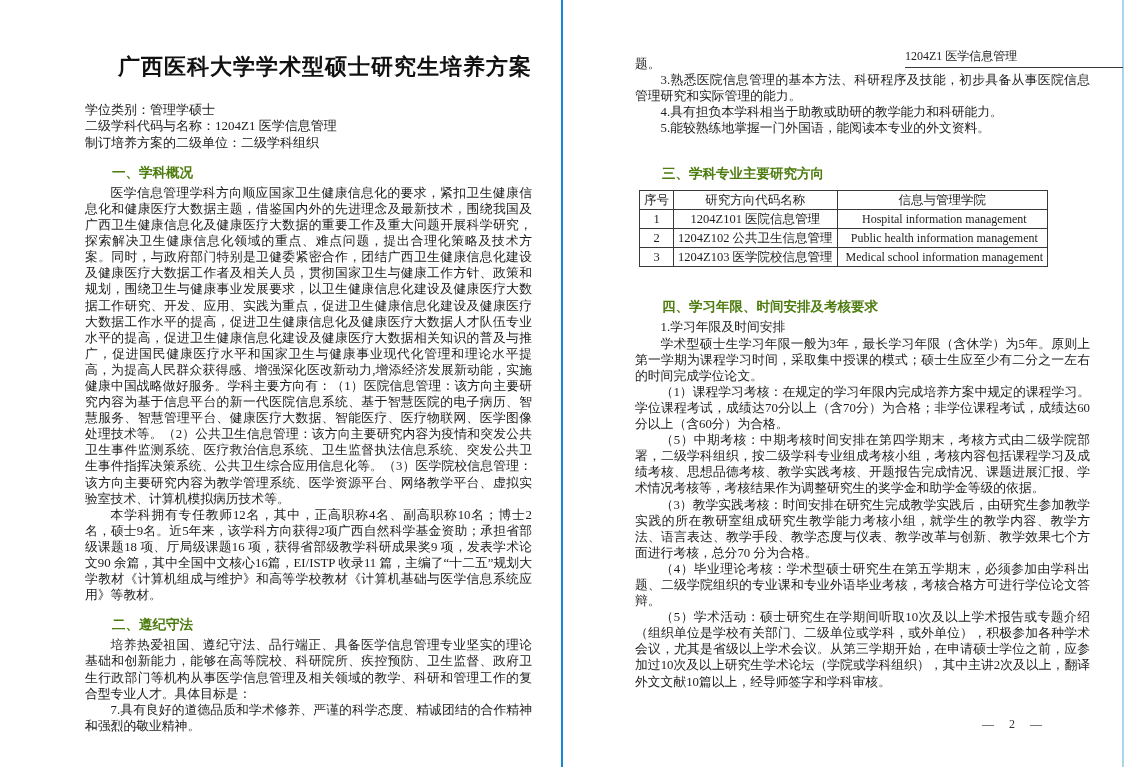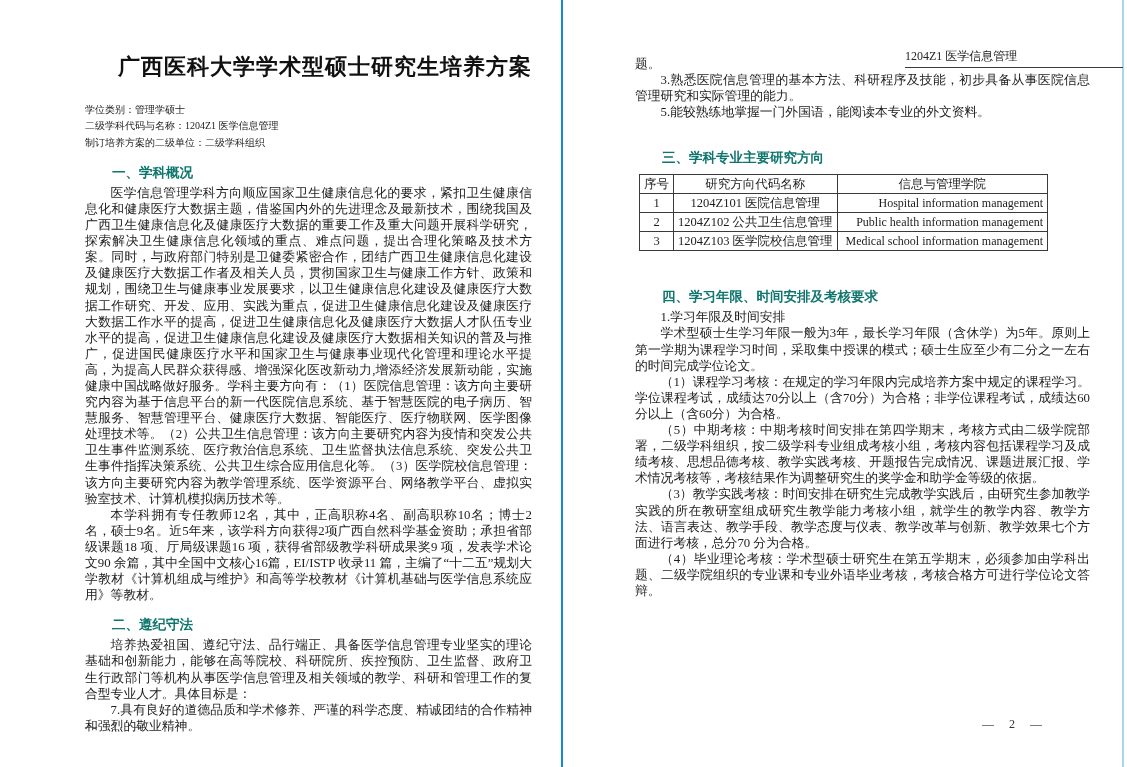--- a/index.html
+++ b/index.html
@@ -23,28 +23,28 @@
   .page-right { position:absolute; left:635px; top:56px; width:455px; }
 
   .doc-title {
     margin-top:52px;
     text-align:right;
     font-size:22px;
     font-weight:bold;
     letter-spacing:1px;
     color:#111;
   }
-  .meta { margin-top:20px; font-size:10px; line-height:16.3px; }
+  .meta { margin-top:20px; font-size:13px; line-height:16.3px; }
   .meta div { margin:0; }
 
   .h2 {
     font-size:13.5px; font-weight:bold;
     text-indent:2em;
     margin:13px 0 3px 0;
-    color:#0f766e;
+    color:#4d7c0f;
   }
   p.body {
     font-size:12.8px;
     line-height:16.1px;
     text-align:justify;
     text-indent:2em;
     margin:0;
   }
   p.noindent { text-indent:0; }
 
@@ -53,36 +53,36 @@
     font-size:12px;
     padding-bottom:2px;
     border-bottom:1px solid #3a3a3a;
     color:#222;
     margin-top:8px;
   }
 
   table.dir-table {
     border-collapse:collapse;
     width:400px;
-    margin:7px 0 8px 4px;
+    margin:7px 0 2px 4px;
     font-size:12.5px;
   }
   table.dir-table th, table.dir-table td {
     border:1px solid #3a3a3a;
     height:19px;
     padding:0 4px;
     font-weight:normal;
     text-align:center;
     white-space:nowrap;
   }
   table.dir-table col.c1 { width:28px; }
   table.dir-table col.c2 { width:167px; }
   table.dir-table col.c3 { width:205px; }
   table.dir-table td.en {
-    text-align:right;
+    text-align:center;
     padding-left:8px;
     font-size:12px;
   }
   .gap-md { height:16px; }
 
   .pagenum {
     position:absolute;
     font-size:12px;
     word-spacing:12px;
     color:#333;
@@ -113,20 +113,21 @@
   <p class="body">培养热爱祖国、遵纪守法、品行端正、具备医学信息管理专业坚实的理论基础和创新能力，能够在高等院校、科研院所、疾控预防、卫生监督、政府卫生行政部门等机构从事医学信息管理及相关领域的教学、科研和管理工作的复合型专业人才。具体目标是：</p>
   <p class="body">7.具有良好的道德品质和学术修养、严谨的科学态度、精诚团结的合作精神和强烈的敬业精神。</p>
 </div>
 <div class="pagenum pagenum-1">— 1 —</div>
 
 <div class="page-header">1204Z1 医学信息管理</div>
 
 <div class="page-right">
   <p class="body noindent">题。</p>
   <p class="body">3.熟悉医院信息管理的基本方法、科研程序及技能，初步具备从事医院信息管理研究和实际管理的能力。</p>
+  <p class="body">4.具有担负本学科相当于助教或助研的教学能力和科研能力。</p>
   <p class="body">5.能较熟练地掌握一门外国语，能阅读本专业的外文资料。</p>
 
   <div class="gap-md"></div>
   <div class="h2">三、学科专业主要研究方向</div>
 
   <table class="dir-table">
     <colgroup>
         <col class="c1">
         <col class="c2">
         <col class="c3">
@@ -156,14 +157,15 @@
     </table>
 
   <div class="gap-md"></div>
   <div class="h2">四、学习年限、时间安排及考核要求</div>
   <p class="body">1.学习年限及时间安排</p>
   <p class="body">学术型硕士生学习年限一般为3年，最长学习年限（含休学）为5年。原则上第一学期为课程学习时间，采取集中授课的模式；硕士生应至少有二分之一左右的时间完成学位论文。</p>
   <p class="body">（1）课程学习考核：在规定的学习年限内完成培养方案中规定的课程学习。学位课程考试，成绩达70分以上（含70分）为合格；非学位课程考试，成绩达60分以上（含60分）为合格。</p>
   <p class="body">（5）中期考核：中期考核时间安排在第四学期末，考核方式由二级学院部署，二级学科组织，按二级学科专业组成考核小组，考核内容包括课程学习及成绩考核、思想品德考核、教学实践考核、开题报告完成情况、课题进展汇报、学术情况考核等，考核结果作为调整研究生的奖学金和助学金等级的依据。</p>
   <p class="body">（3）教学实践考核：时间安排在研究生完成教学实践后，由研究生参加教学实践的所在教研室组成研究生教学能力考核小组，就学生的教学内容、教学方法、语言表达、教学手段、教学态度与仪表、教学改革与创新、教学效果七个方面进行考核，总分70 分为合格。</p>
   <p class="body">（4）毕业理论考核：学术型硕士研究生在第五学期末，必须参加由学科出题、二级学院组织的专业课和专业外语毕业考核，考核合格方可进行学位论文答辩。</p>
+  <p class="body">（5）学术活动：硕士研究生在学期间听取10次及以上学术报告或专题介绍（组织单位是学校有关部门、二级单位或学科，或外单位），积极参加各种学术会议，尤其是省级以上学术会议。从第三学期开始，在申请硕士学位之前，应参加过10次及以上研究生学术论坛（学院或学科组织），其中主讲2次及以上，翻译外文文献10篇以上，经导师签字和学科审核。</p>
 </div>
 <div class="pagenum pagenum-2">— 2 —</div>
 
 </body></html>

